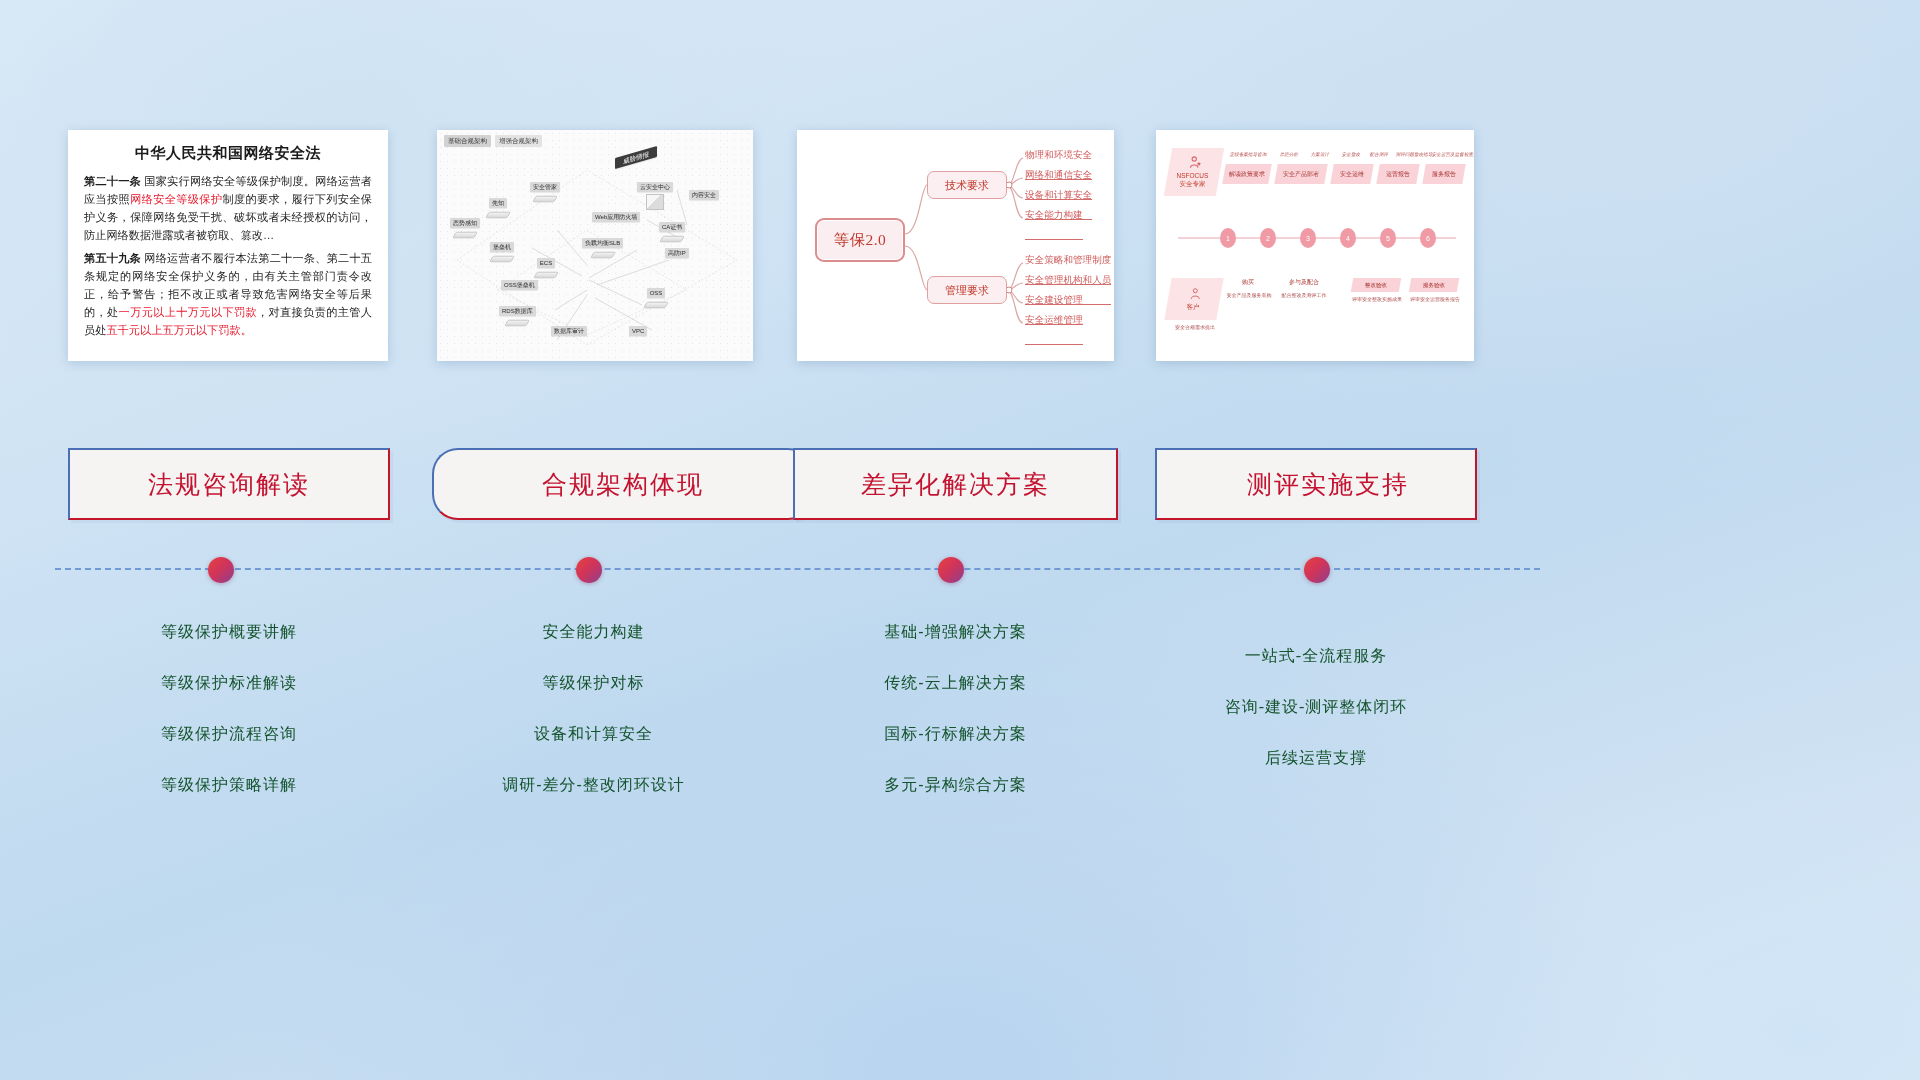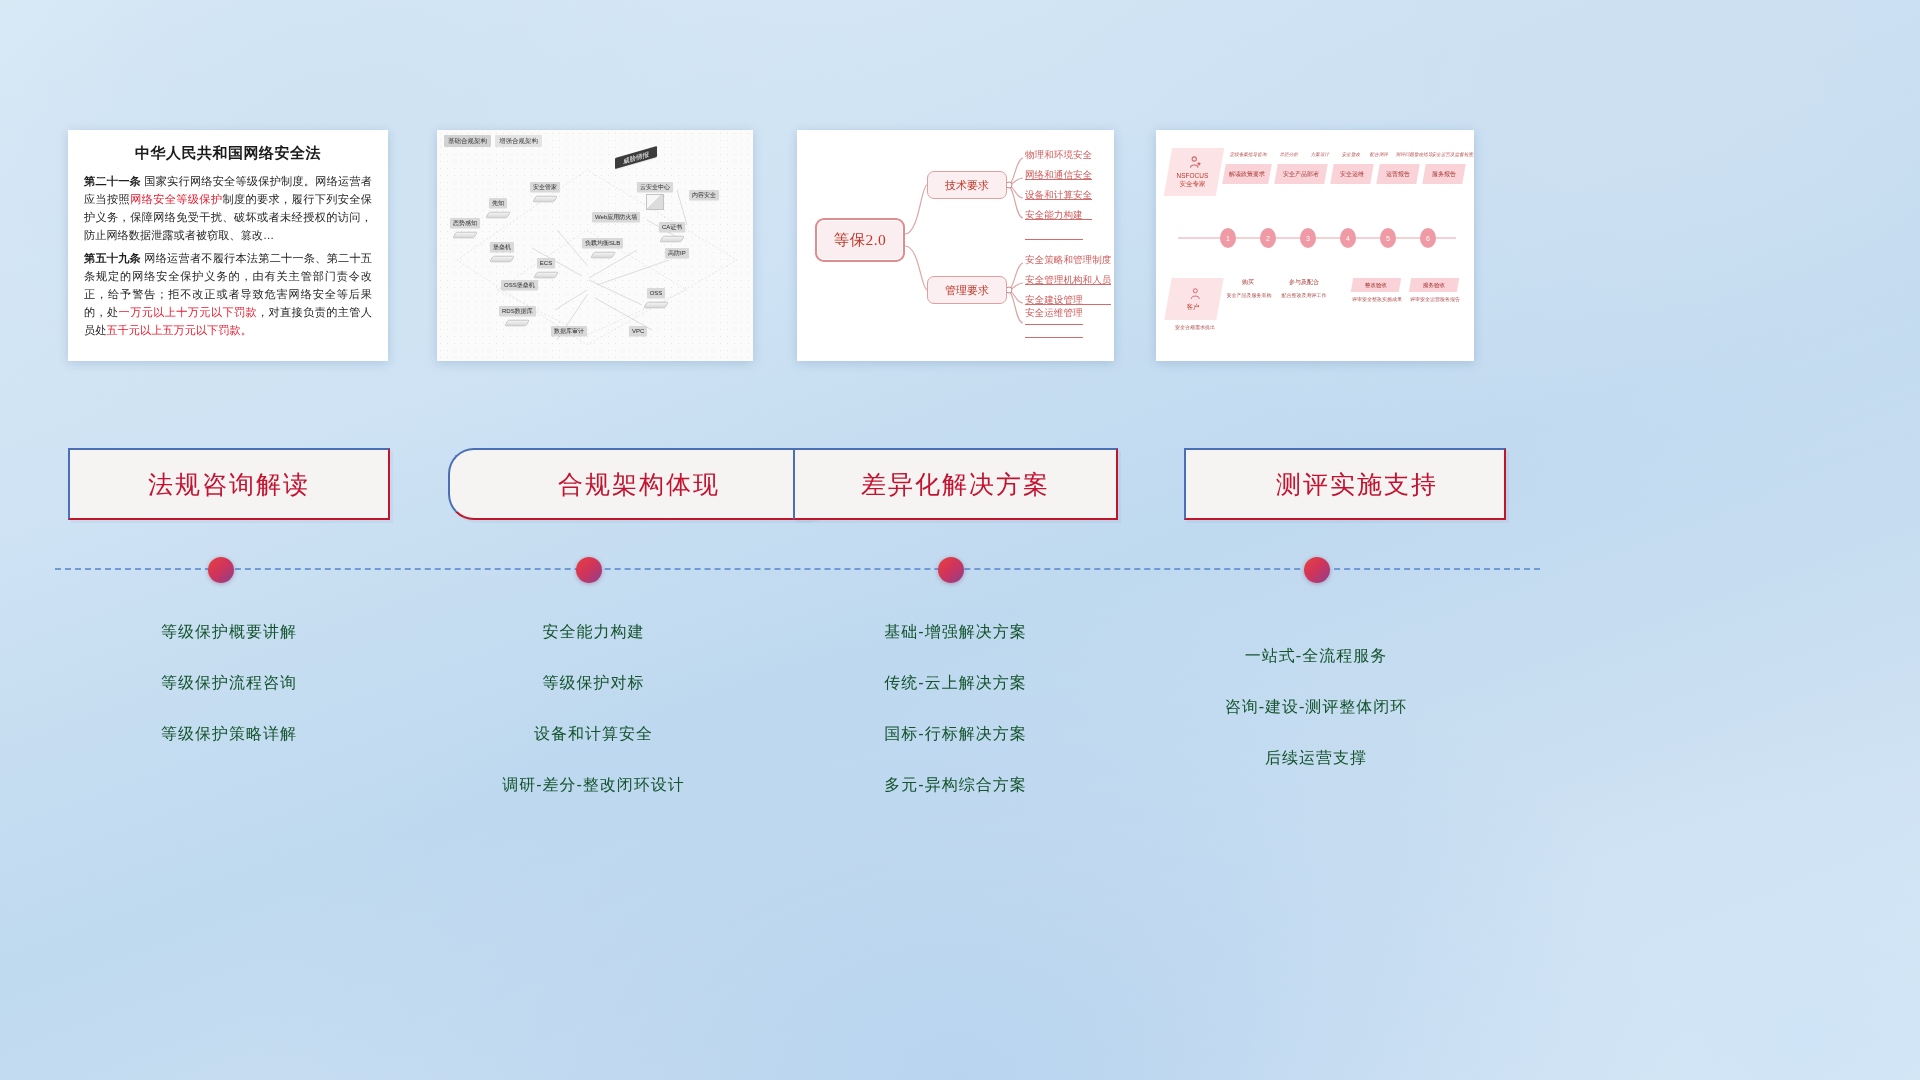--- a/index.html
+++ b/index.html
@@ -170,23 +170,23 @@
     border:2px solid #c2152a;
     border-top-color:#4a6fb5; border-left-color:#4a6fb5;
     display:flex;align-items:center;justify-content:center;
     box-shadow: 3px 3px 0 rgba(120,150,195,.10);
   }
   .bar-label{
     font-size:25px; color:#c41230; letter-spacing:2px;
     font-weight:500;
   }
   .bar-1{ left:68px;   width:322px; }
-  .bar-2{ left:448px;  width:382px;border-radius:26px; }
+  .bar-2{ left:432px;  width:382px;border-radius:26px; }
   .bar-3{ left:793px;  width:325px; }
-  .bar-4{ left:1184px; width:322px;padding-left:24px; }
+  .bar-4{ left:1155px; width:322px;padding-left:24px; }
 
   
   .timeline{
     position:absolute; top:568px; left:55px; width:1485px; height:2px;
     border-top:2px dashed #6f9ad6;
   }
   .dot{
     position:absolute; top:-13px; width:26px;height:26px;border-radius:50%;
     background: linear-gradient(135deg,#e8403f 0%, #d0345a 48%, #8c3f8f 100%);
     box-shadow:0 1px 4px rgba(120,40,80,.35);
@@ -330,21 +330,21 @@
       <div class="mm-mid mgmt">管理要求</div>
 
       <div class="mm-leaf" style="left:228px;top:19px;">物理和环境安全</div>
       <div class="mm-leaf" style="left:228px;top:39px;">网络和通信安全</div>
       <div class="mm-leaf" style="left:228px;top:59px;">设备和计算安全</div>
       <div class="mm-leaf" style="left:228px;top:79px;">安全能力构建</div>
 
       <div class="mm-leaf" style="left:228px;top:124px;">安全策略和管理制度</div>
       <div class="mm-leaf" style="left:228px;top:144px;">安全管理机构和人员</div>
       <div class="mm-leaf" style="left:228px;top:164px;">安全建设管理</div>
-      <div class="mm-leaf" style="left:228px;top:177px;">安全运维管理</div>
+      <div class="mm-leaf" style="left:228px;top:184px;">安全运维管理</div>
     </div>
   </div>
 
   <div class="card card-4">
     <div class="ns">
       <svg class="ns-svg" viewBox="0 0 318 231">
         <line x1="22" y1="108" x2="300" y2="108" stroke="#e9a4ab" stroke-width="1.2"></line>
         <g stroke="#efb9be" stroke-width="0.8">
           <line x1="72" y1="100" x2="72" y2="116"></line>
           <line x1="112" y1="100" x2="112" y2="116"></line>
@@ -446,20 +446,21 @@
 <div class="timeline">
   <div class="dot dot-1"></div>
   <div class="dot dot-2"></div>
   <div class="dot dot-3"></div>
   <div class="dot dot-4"></div>
 </div>
 
 <div class="lists">
   <ul class="list list-1">
     <li>等级保护概要讲解</li>
+    <li>等级保护标准解读</li>
     <li>等级保护流程咨询</li>
     <li>等级保护策略详解</li>
   </ul>
   <ul class="list list-2">
     <li>安全能力构建</li>
     <li>等级保护对标</li>
     <li>设备和计算安全</li>
     <li>调研-差分-整改闭环设计</li>
   </ul>
   <ul class="list list-3">

